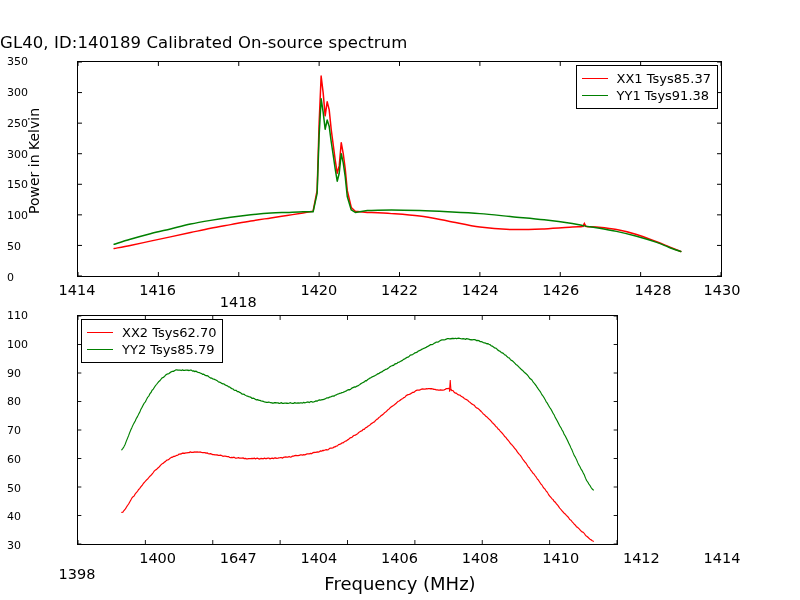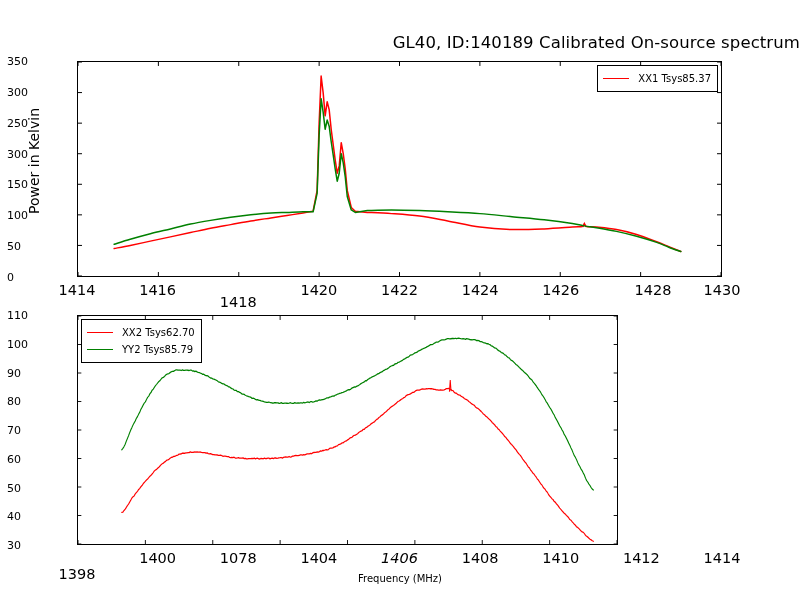--- a/index.html
+++ b/index.html
@@ -1,20 +1,20 @@
 <!DOCTYPE html>
 <html><head>
 <meta charset="utf-8">
 <style>
   html,body{margin:0;padding:0;}
   body{width:800px;height:600px;background:#ffffff;font-family:"DejaVu Sans",sans-serif;overflow:hidden;}
   #figure{position:relative;width:800px;height:600px;}
 
   .title{
-    position:absolute;left:0;top:33px;width:800px;text-align:right;
+    position:absolute;left:0;top:33px;width:800px;text-align:left;
     font-size:16.5px;color:#000;letter-spacing:0.1px;
   }
 
   .panel{position:absolute;box-sizing:border-box;border:1px solid #000;background:#fff;}
   #panel-top{left:77px;top:61px;width:645px;height:216px;}
   #panel-bottom{left:77px;top:315px;width:541px;height:230px;}
 
   .plotsvg{position:absolute;left:0;top:0;width:100%;height:100%;display:block;}
 
   
@@ -25,31 +25,31 @@
   .xtick{
     position:absolute;text-align:center;font-size:14.5px;color:#000;
     width:60px;transform:translateX(-50%);
   }
 
   .ylabel{
     position:absolute;font-size:14px;color:#000;
     transform-origin:0 0;transform:rotate(-90deg);white-space:nowrap;
   }
   .xlabel{
-    position:absolute;font-size:10px;color:#000;text-align:center;width:800px;left:0;
+    position:absolute;font-size:18px;color:#000;text-align:center;width:800px;left:0;
   }
 
   
   .legend{
     position:absolute;box-sizing:border-box;border:1px solid #000;background:#fff;
     padding:4px 6px 4px 5px;
   }
   .legend-row{display:flex;align-items:center;height:17px;}
   .legend-swatch{width:26px;height:0;border-top:1.6px solid #000;margin-right:9px;flex:none;}
-  .legend-label{font-size:10px;color:#000;white-space:nowrap;}
+  .legend-label{font-size:13px;color:#000;white-space:nowrap;}
   #legend-top{right:3px;top:3px;}
   #legend-bottom{left:3px;top:3px;}
 </style>
 </head>
 <body>
 
 <div id="figure">
 
   <div class="title">GL40, ID:140189 Calibrated On-source spectrum</div>
 
@@ -93,20 +93,24 @@
         <line x1="645" y1="0" x2="641" y2="0" stroke="#000" stroke-width="1"></line>
         <path d="M 36.28 188.23 C 38.97 187.71, 46.36 186.38, 52.41 185.14 C 58.45 183.91, 65.84 182.26, 72.56 180.82 C 79.28 179.38, 86.00 177.94, 92.72 176.50 C 99.44 175.06, 106.16 173.62, 112.87 172.18 C 119.59 170.74, 126.31 169.20, 133.03 167.86 C 139.75 166.53, 146.47 165.39, 153.19 164.16 C 159.91 162.93, 166.62 161.59, 173.34 160.46 C 180.06 159.33, 187.45 158.30, 193.50 157.37 C 199.55 156.45, 204.25 155.73, 209.63 154.90 C 215.00 154.08, 221.38 153.15, 225.75 152.43 C 230.12 151.71, 234.15 150.89, 235.83 150.58 L 235.83 150.58 L 239.86 129.60 L 241.88 61.71 L 243.89 14.19 L 245.91 30.86 L 247.92 54.31 L 249.94 40.11 L 251.95 48.14 L 253.97 67.89 L 255.98 83.31 L 258.00 98.74 L 260.02 112.32 L 262.03 104.91 L 264.05 81.46 L 266.06 92.57 L 268.08 108.00 L 270.09 129.60 L 274.12 146.88 L 278.16 150.58 L 290.25 151.82 C 294.28 152.02, 305.70 152.43, 314.44 153.05 C 323.17 153.67, 333.25 154.29, 342.66 155.52 C 352.06 156.75, 360.80 158.61, 370.88 160.46 C 380.95 162.31, 392.38 165.19, 403.13 166.63 C 413.87 168.07, 424.62 168.79, 435.37 169.10 C 446.12 169.41, 457.55 168.89, 467.62 168.48 C 477.70 168.07, 489.46 167.04, 495.84 166.63 C 502.23 166.22, 503.91 166.53, 505.92 166.01 C 507.94 165.50, 507.27 163.54, 507.94 163.54 C 508.61 163.54, 507.94 165.50, 509.95 166.01 C 511.97 166.53, 514.99 166.11, 520.03 166.63 C 525.07 167.14, 533.47 167.86, 540.19 169.10 C 546.91 170.33, 553.63 171.98, 560.34 174.03 C 567.06 176.09, 575.13 179.38, 580.50 181.44 C 585.88 183.50, 588.56 184.73, 592.59 186.38 C 596.63 188.02, 602.67 190.49, 604.69 191.31" fill="none" stroke="#FF0000" stroke-width="1.5" stroke-linejoin="round" stroke-linecap="round"></path>
         <path d="M 506.44 166.63 L 507.94 162.93 L 509.44 166.63" fill="none" stroke="#FF0000" stroke-width="1.3"></path>
         <path d="M 36.28 183.91 C 38.97 183.09, 46.36 180.72, 52.41 178.97 C 58.45 177.22, 65.84 175.17, 72.56 173.42 C 79.28 171.67, 86.00 170.13, 92.72 168.48 C 99.44 166.83, 106.16 164.98, 112.87 163.54 C 119.59 162.10, 126.31 160.97, 133.03 159.84 C 139.75 158.71, 146.47 157.68, 153.19 156.75 C 159.91 155.83, 166.62 155.01, 173.34 154.29 C 180.06 153.57, 187.45 152.85, 193.50 152.43 C 199.55 152.02, 204.25 152.02, 209.63 151.82 C 215.00 151.61, 221.38 151.30, 225.75 151.20 C 230.12 151.10, 234.15 151.20, 235.83 151.20 L 235.83 151.20 L 239.86 132.69 L 241.88 74.06 L 243.89 37.03 L 245.91 50.61 L 247.92 67.89 L 249.94 58.63 L 251.95 64.80 L 253.97 80.23 L 255.98 93.81 L 258.00 108.00 L 260.02 120.34 L 262.03 112.32 L 264.05 92.57 L 266.06 101.83 L 268.08 116.02 L 270.09 135.77 L 274.12 149.35 L 278.16 151.82 L 290.25 149.97 C 294.28 149.86, 305.70 149.35, 314.44 149.35 C 323.17 149.35, 333.25 149.66, 342.66 149.97 C 352.06 150.27, 360.80 150.69, 370.88 151.20 C 380.95 151.71, 392.38 152.23, 403.13 153.05 C 413.87 153.87, 424.62 155.11, 435.37 156.14 C 446.12 157.17, 457.55 158.09, 467.62 159.22 C 477.70 160.35, 489.12 161.90, 495.84 162.93 C 502.56 163.95, 503.91 164.67, 507.94 165.39 C 511.97 166.11, 514.66 166.32, 520.03 167.25 C 525.41 168.17, 533.47 169.51, 540.19 170.95 C 546.91 172.39, 553.63 174.03, 560.34 175.89 C 567.06 177.74, 575.13 180.21, 580.50 182.06 C 585.88 183.91, 588.56 185.45, 592.59 186.99 C 596.63 188.54, 602.67 190.59, 604.69 191.31" fill="none" stroke="#008000" stroke-width="1.5" stroke-linejoin="round" stroke-linecap="round"></path>
       </svg>
 
     <div class="legend" id="legend-top">
       <div class="legend-row">
         <span class="legend-swatch" style="border-top-color:#FF0000"></span>
         <span class="legend-label">XX1 Tsys85.37</span>
+      </div>
+      <div class="legend-row">
+        <span class="legend-swatch" style="border-top-color:#008000"></span>
+        <span class="legend-label">YY1 Tsys91.38</span>
       </div>
     </div>
   </div>
 
   <div class="panel" id="panel-bottom">
     <svg class="plotsvg" id="svg-bottom" viewBox="0 0 645 230" preserveAspectRatio="none">
         <line x1="0" y1="230" x2="0" y2="226" stroke="#000" stroke-width="1"></line>
         <line x1="0" y1="0" x2="0" y2="4" stroke="#000" stroke-width="1"></line>
         <line x1="80.625" y1="230" x2="80.625" y2="226" stroke="#000" stroke-width="1"></line>
         <line x1="80.625" y1="0" x2="80.625" y2="4" stroke="#000" stroke-width="1"></line>
@@ -182,20 +186,20 @@
     <div class="ytick" style="left: 7px; top: 516.25px;">40</div>
     <div class="ytick" style="left: 7px; top: 487.5px;">50</div>
     <div class="ytick" style="left: 7px; top: 458.75px;">60</div>
     <div class="ytick" style="left: 7px; top: 430px;">70</div>
     <div class="ytick" style="left: 7px; top: 401.25px;">80</div>
     <div class="ytick" style="left: 7px; top: 372.5px;">90</div>
     <div class="ytick" style="left: 7px; top: 343.75px;">100</div>
     <div class="ytick" style="left: 7px; top: 315px;">110</div>
     <div class="xtick" style="left: 77px; top: 550px; margin-top: 16px;">1398</div>
     <div class="xtick" style="left: 157.625px; top: 550px;">1400</div>
-    <div class="xtick" style="left: 238.25px; top: 550px;">1078</div>
+    <div class="xtick" style="left: 238.25px; top: 550px;">1647</div>
     <div class="xtick" style="left: 318.875px; top: 550px;">1404</div>
-    <div class="xtick" style="left: 399.5px; top: 550px; font-style: italic;">1406</div>
+    <div class="xtick" style="left: 399.5px; top: 550px;">1406</div>
     <div class="xtick" style="left: 480.125px; top: 550px;">1408</div>
     <div class="xtick" style="left: 560.75px; top: 550px;">1410</div>
     <div class="xtick" style="left: 641.375px; top: 550px;">1412</div>
     <div class="xtick" style="left: 722px; top: 550px;">1414</div>
   </div>
 
 </body></html>

